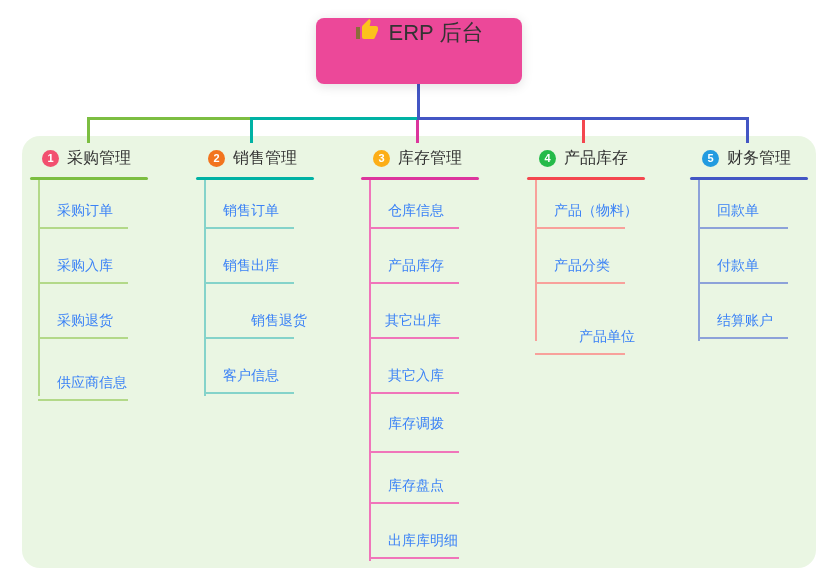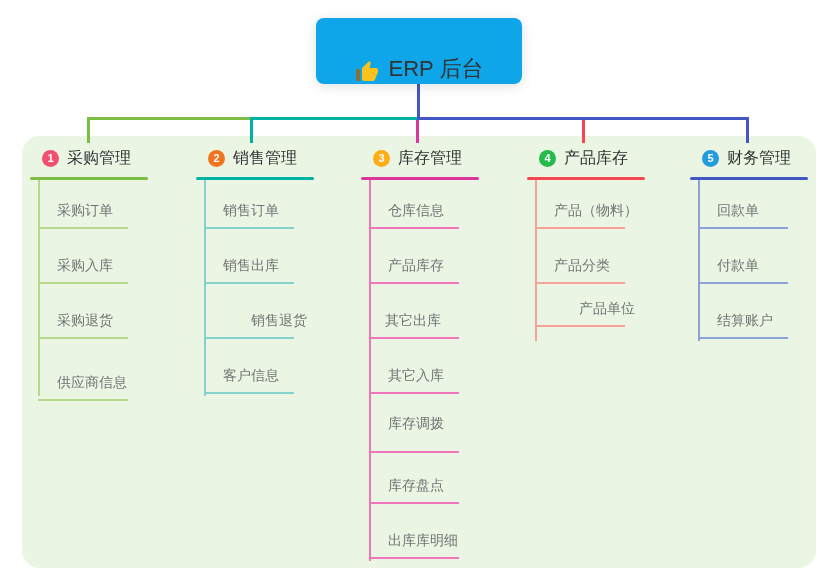--- a/index.html
+++ b/index.html
@@ -6,43 +6,43 @@
   .stage{
     position:relative;width:839px;height:588px;overflow:hidden;
     background:#fff;font-family:"Liberation Sans","DejaVu Sans",sans-serif;
   }
   .panel{
     position:absolute;left:22px;top:136px;width:794px;height:432px;
     border-radius:18px;
   }
   .root-card{
     position:absolute;left:316px;top:18px;width:206px;height:66px;
-    background:#0ea5e9;border-radius:8px;
+    background:#ec4899;border-radius:8px;
     box-shadow:0 2px 12px rgba(0,0,0,0.13);
-    display:flex;align-items:flex-end;justify-content:center;gap:10px;
+    display:flex;align-items:flex-start;justify-content:center;gap:10px;
     font-size:22px;font-weight:500;color:#333;z-index:3;
   }
   .cline{position:absolute;z-index:1;}
   .branch{position:absolute;top:146px;width:120px;z-index:2;}
   .b-head{
     display:flex;align-items:center;gap:8px;padding-left:12px;height:24px;
     font-size:16px;color:#333;white-space:nowrap;
   }
   .badge{
     width:17px;height:17px;border-radius:50%;flex:0 0 17px;
     color:#fff;font-size:11px;font-weight:700;line-height:17px;
     text-align:center;
   }
   .b-underline{height:3px;width:118px;margin-top:7px;border-radius:2px;}
   .kids{position:relative;}
   .kid-connector{position:absolute;left:8px;top:0;width:2px;}
   .child-row{
     position:absolute;left:8px;width:90px;height:49px;box-sizing:border-box;
     border-bottom:2px solid;display:flex;align-items:flex-end;
-    padding:0 0 7px 19px;font-size:14px;color:#737373;white-space:nowrap;
+    padding:0 0 7px 19px;font-size:14px;color:#3b82f6;white-space:nowrap;
   }
 </style>
 </head>
 <body>
 
 <div class="stage">
   <div class="panel" id="panel" style="background: rgb(234, 246, 227);"></div>
 
   <div id="connectors">
       <div class="cline" style="left: 417px; top: 84px; width: 3px; height: 34px; background: rgb(67, 86, 196);"></div>
@@ -147,21 +147,21 @@
         </div>
         <div class="b-underline" style="background: rgb(244, 71, 79);"></div>
         <div class="kids">
           <div class="kid-connector" style="height: 161px; background: rgb(248, 161, 155);"></div>
           <div class="child-row" style="top: 0px; border-bottom-color: rgb(248, 161, 155);">
             <span>产品（物料）</span>
           </div>
           <div class="child-row" style="top: 55px; border-bottom-color: rgb(248, 161, 155);">
             <span>产品分类</span>
           </div>
-          <div class="child-row" style="top: 98px; border-bottom-color: rgb(248, 161, 155); padding-left: 44px;">
+          <div class="child-row" style="top: 126px; border-bottom-color: rgb(248, 161, 155); padding-left: 44px;">
             <span>产品单位</span>
           </div>
         </div>
       </div>
       <div class="branch" style="left: 690px;">
         <div class="b-head">
           <div class="badge" style="background: rgb(34, 155, 224);">5</div>
           <div class="">财务管理</div>
         </div>
         <div class="b-underline" style="background: rgb(67, 86, 196);"></div>

